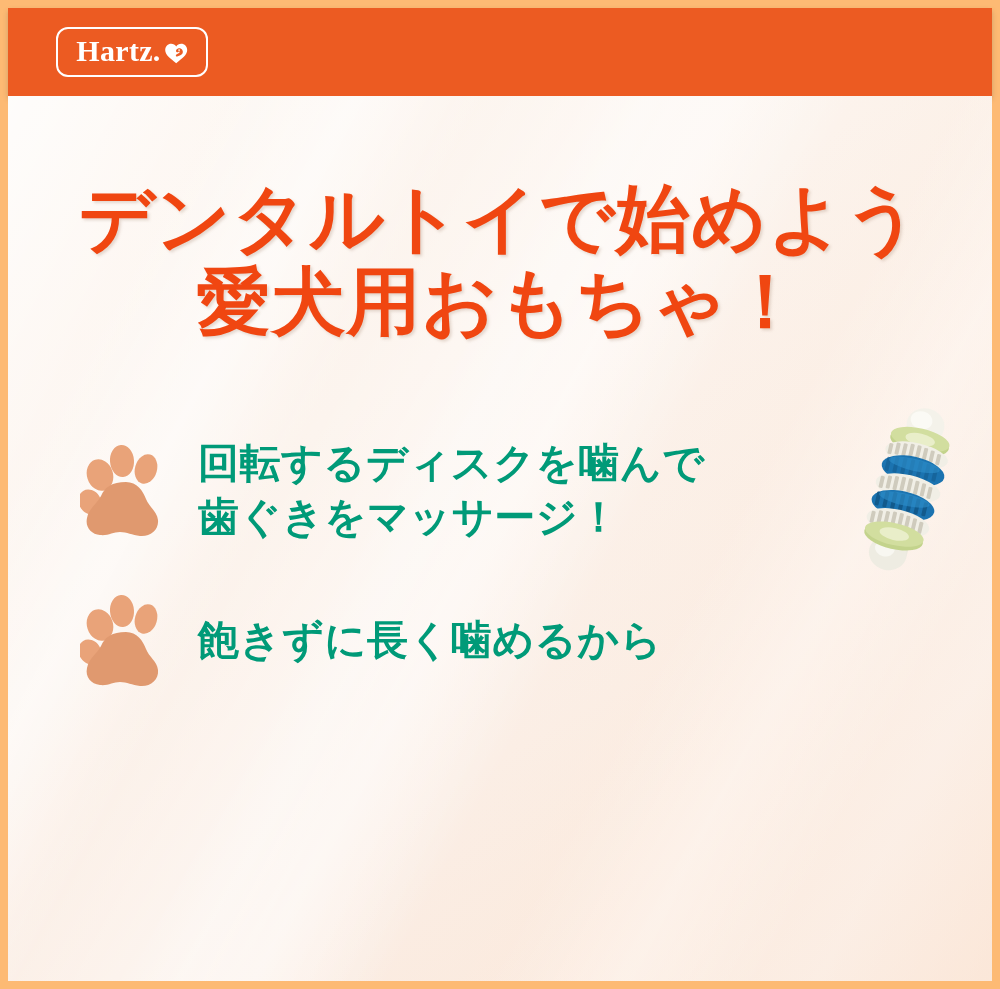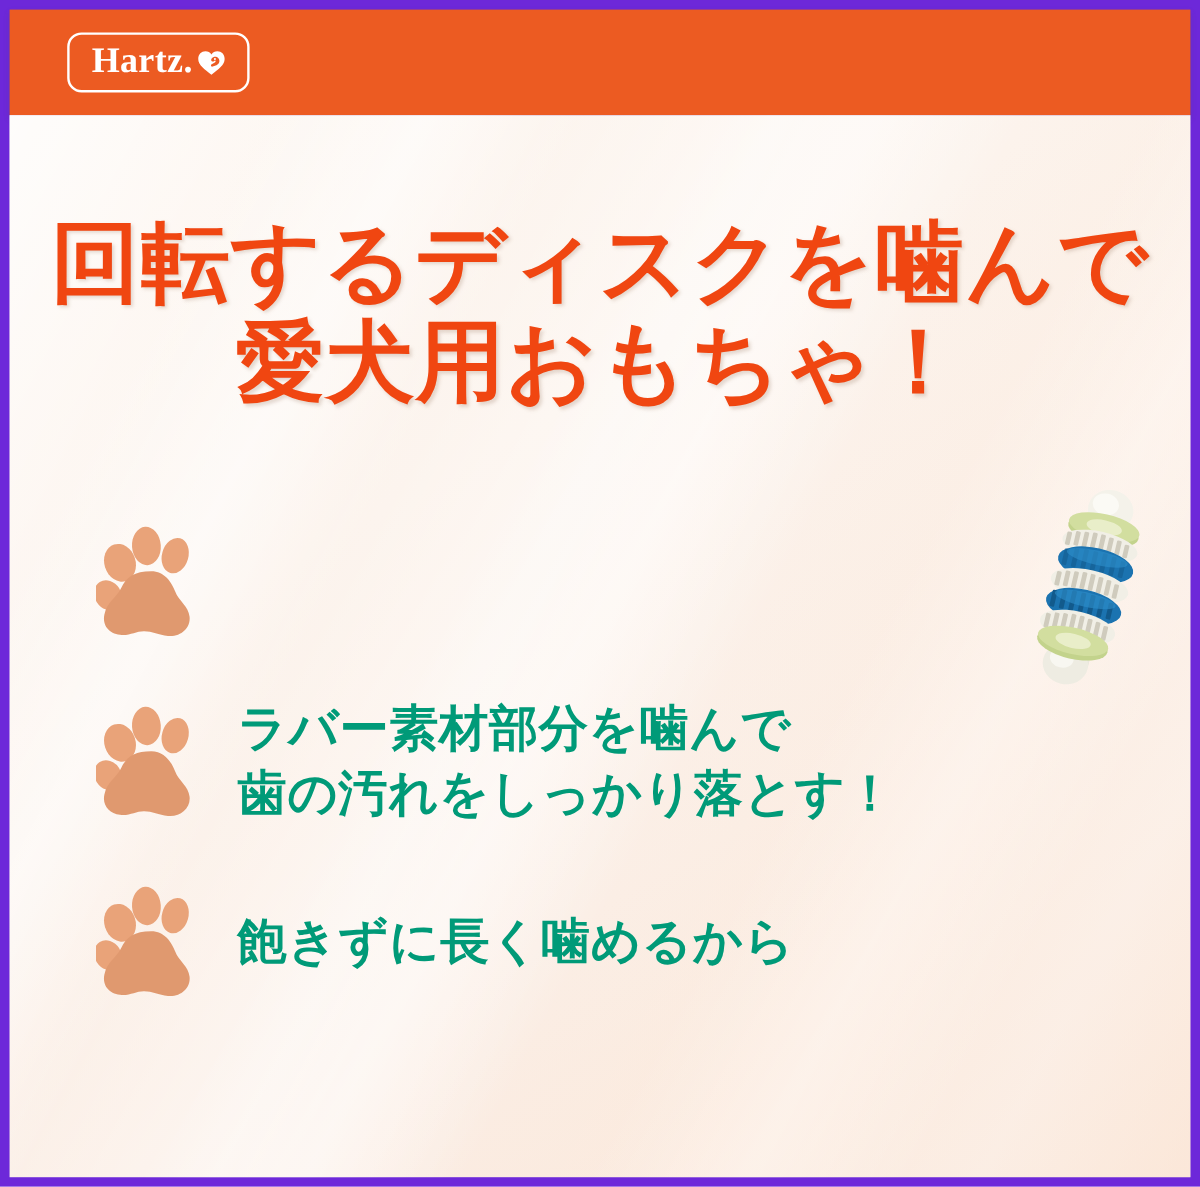--- a/index.html
+++ b/index.html
@@ -4,21 +4,21 @@
 <style>
   html, body {
     margin: 0;
     padding: 0;
     background: #ffffff;
   }
   #page {
     position: relative;
     width: 1000px;
     height: 989px;
-    background: #6d28d9;
+    background: #fdba74;
     overflow: hidden;
     font-family: "Liberation Sans", "DejaVu Sans", sans-serif;
   }
 
   
   .banner {
     position: absolute;
     left: 8px;
     top: 8px;
     width: 984px;
@@ -178,21 +178,21 @@
 
   </div>
 
   <div class="body-area">
 
     <div class="sheen a"></div>
     <div class="sheen b"></div>
     <div class="sheen c"></div>
 
     <div class="headline">
-      <span class="l1">回転するディスクを噛んで</span>
+      <span class="l1">デンタルトイで始めよう</span>
       <span class="l2">愛犬用おもちゃ！</span>
     </div>
 
     <div class="product">
       <svg viewBox="0 0 110 185" width="110" height="185" aria-hidden="true">
         <g transform="rotate(13 55 92)">
 
           <rect x="41" y="18" width="28" height="150" rx="12" fill="#e9e7dc"></rect>
 
           <ellipse cx="58" cy="27" rx="19" ry="17" fill="#f4f2ea"></ellipse>
@@ -266,48 +266,37 @@
           </g>
 
           <ellipse cx="52" cy="143" rx="30" ry="12" fill="#c3d38c"></ellipse>
           <ellipse cx="52" cy="140" rx="30" ry="11" fill="#d2de9f"></ellipse>
           <ellipse cx="52" cy="140" rx="15" ry="6" fill="#e9eec9"></ellipse>
         </g>
       </svg>
     </div>
 
     <div class="bullets">
-
-      <div class="bullet">
-        <span class="paw">
-          <svg viewBox="0 0 92 96" width="92" height="96" aria-hidden="true">
-            <ellipse cx="20" cy="33" rx="13" ry="16" transform="rotate(-18 20 33)" fill="#e9a379"></ellipse>
-            <ellipse cx="42" cy="19" rx="12" ry="16" transform="rotate(-4 42 19)" fill="#e9a379"></ellipse>
-            <ellipse cx="66" cy="27" rx="11" ry="15" transform="rotate(16 66 27)" fill="#e9a379"></ellipse>
-            <ellipse cx="10" cy="60" rx="11" ry="13" transform="rotate(-32 10 60)" fill="#e9a379"></ellipse>
-            <path d="M46 40c11 0 17 9 20 17 3 8 11 12 12 21 1 10-8 17-18 16-8-1-13-4-20-4-7 0-12 4-20 3-9-1-15-8-13-17 2-10 10-14 14-22 4-9 11-14 25-14z" fill="#e0996f"></path>
-          </svg>
-        </span>
-      </div>
 
       <div class="bullet">
         <span class="paw">
           <svg viewBox="0 0 92 96" width="92" height="96" aria-hidden="true">
             <ellipse cx="20" cy="33" rx="13" ry="16" transform="rotate(-18 20 33)" fill="#e9a379"></ellipse>
             <ellipse cx="42" cy="19" rx="12" ry="16" transform="rotate(-4 42 19)" fill="#e9a379"></ellipse>
             <ellipse cx="66" cy="27" rx="11" ry="15" transform="rotate(16 66 27)" fill="#e9a379"></ellipse>
             <ellipse cx="10" cy="60" rx="11" ry="13" transform="rotate(-32 10 60)" fill="#e9a379"></ellipse>
             <path d="M46 40c11 0 17 9 20 17 3 8 11 12 12 21 1 10-8 17-18 16-8-1-13-4-20-4-7 0-12 4-20 3-9-1-15-8-13-17 2-10 10-14 14-22 4-9 11-14 25-14z" fill="#e0996f"></path>
           </svg>
         </span>
         <span class="bullet-text">
-          <span>ラバー素材部分を噛んで</span>
-          <span>歯の汚れをしっかり落とす！</span>
+          <span>回転するディスクを噛んで</span>
+          <span>歯ぐきをマッサージ！</span>
         </span>
       </div>
+
 
       <div class="bullet">
         <span class="paw">
           <svg viewBox="0 0 92 96" width="92" height="96" aria-hidden="true">
             <ellipse cx="20" cy="33" rx="13" ry="16" transform="rotate(-18 20 33)" fill="#e9a379"></ellipse>
             <ellipse cx="42" cy="19" rx="12" ry="16" transform="rotate(-4 42 19)" fill="#e9a379"></ellipse>
             <ellipse cx="66" cy="27" rx="11" ry="15" transform="rotate(16 66 27)" fill="#e9a379"></ellipse>
             <ellipse cx="10" cy="60" rx="11" ry="13" transform="rotate(-32 10 60)" fill="#e9a379"></ellipse>
             <path d="M46 40c11 0 17 9 20 17 3 8 11 12 12 21 1 10-8 17-18 16-8-1-13-4-20-4-7 0-12 4-20 3-9-1-15-8-13-17 2-10 10-14 14-22 4-9 11-14 25-14z" fill="#e0996f"></path>
           </svg>

